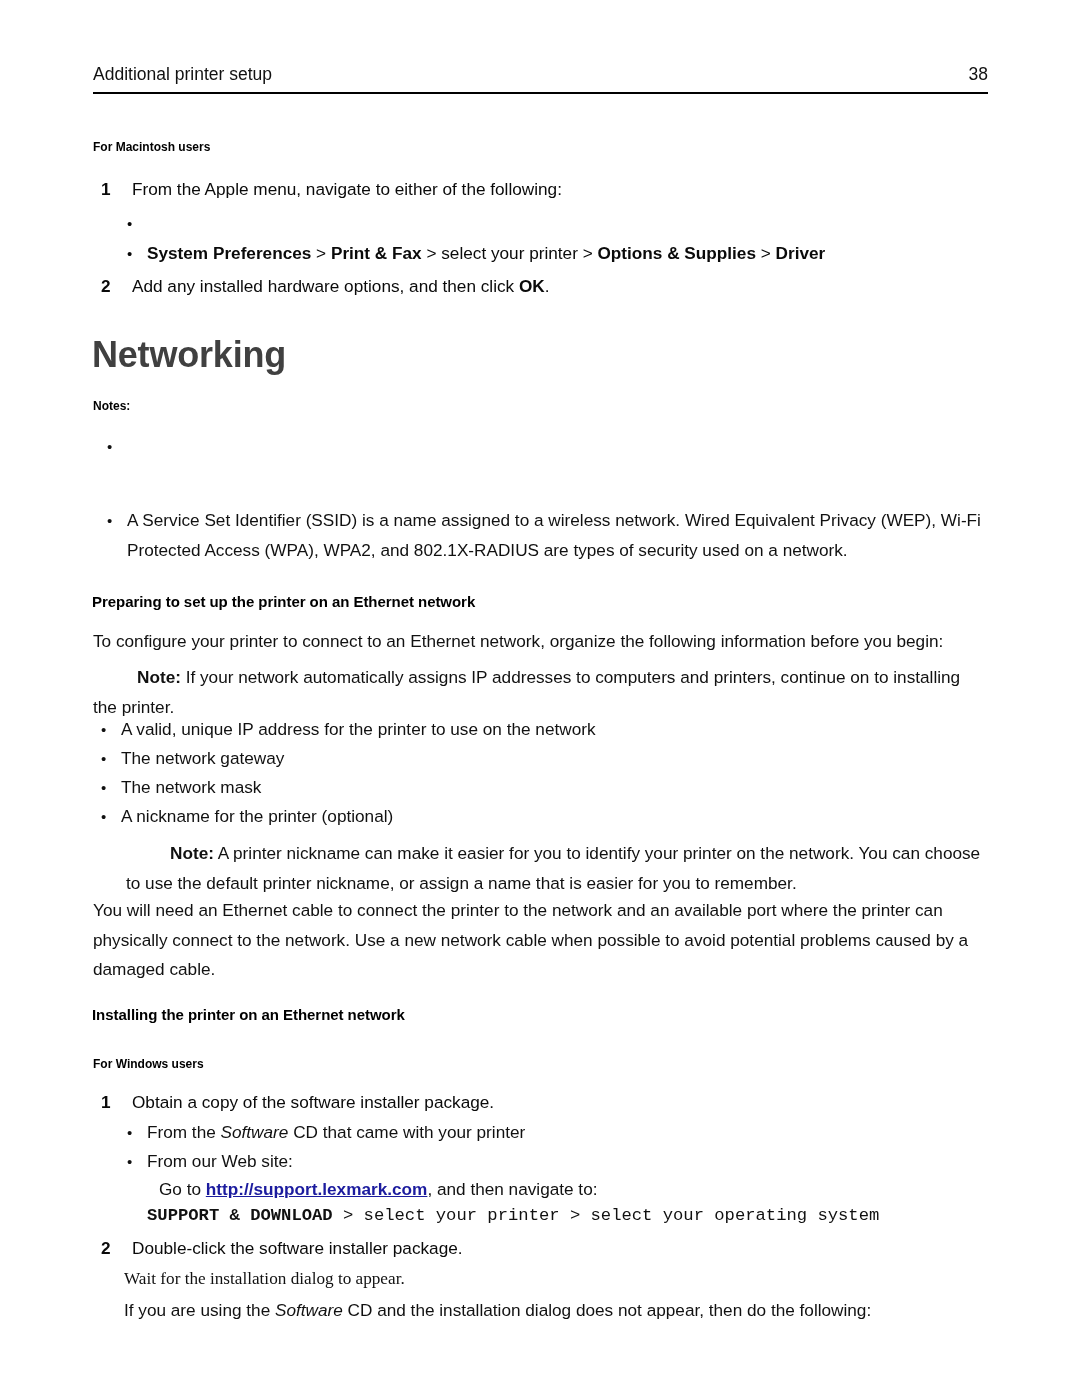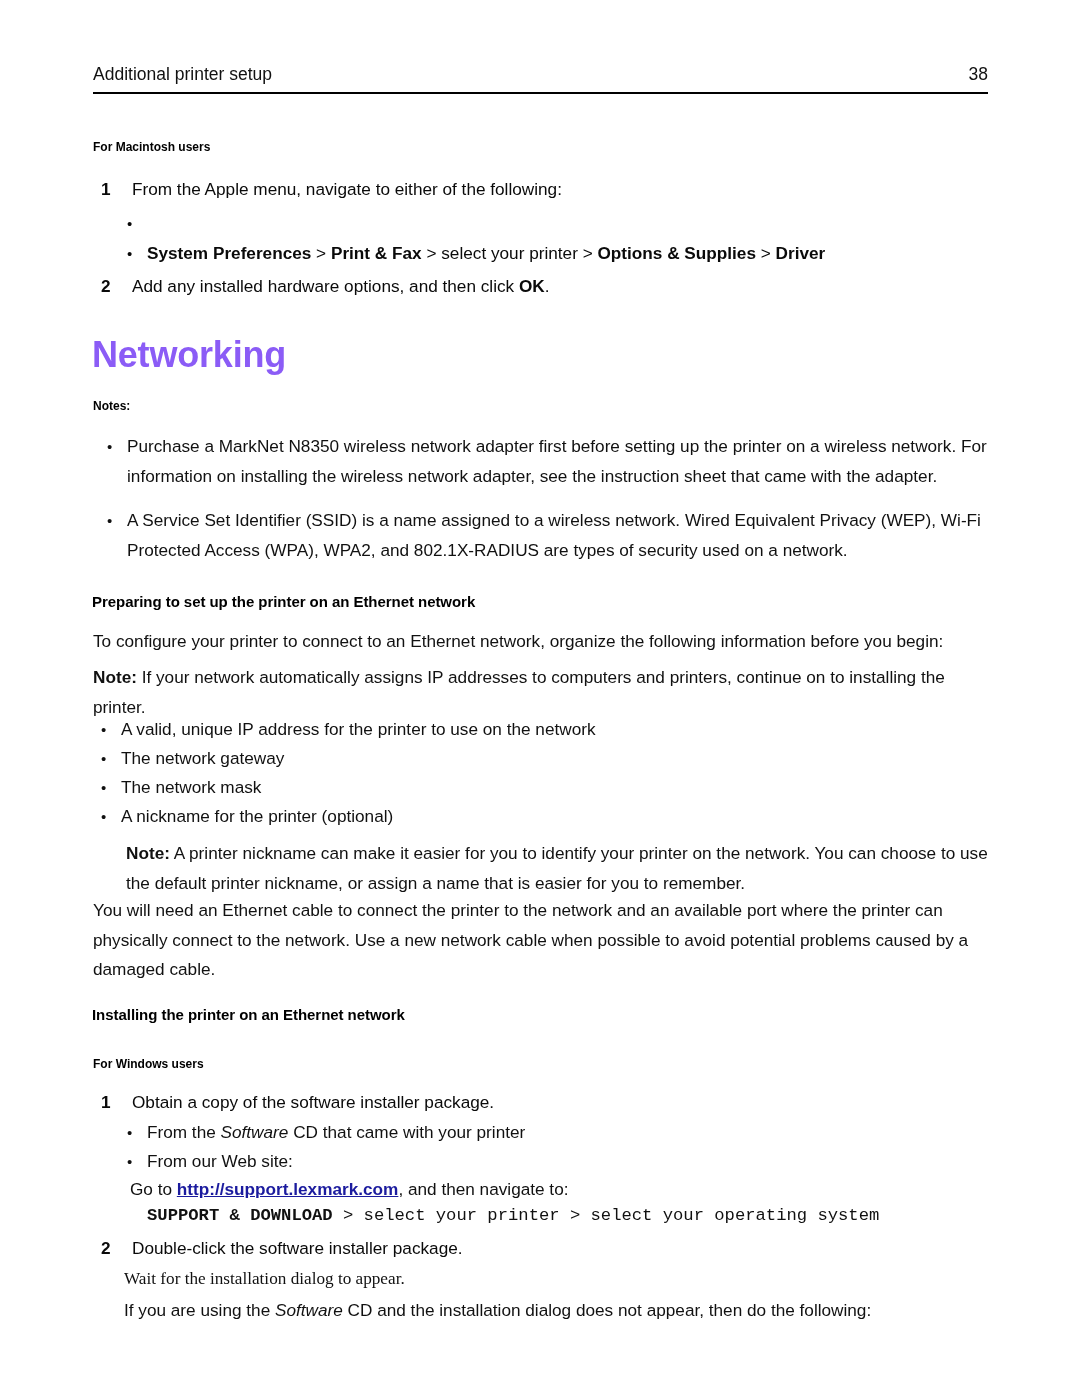--- a/index.html
+++ b/index.html
@@ -59,41 +59,41 @@
   .blk {
     position: absolute;
     box-sizing: border-box;
   }
 
   .h1 {
     font-size: 36px;
     font-weight: bold;
     letter-spacing: -0.2px;
     line-height: 42px;
-    color: #8b5cf6;
+    color: #404040;
   }
   .h2 {
     font-size: 15px;
     font-weight: bold;
     line-height: 28px;
     letter-spacing: -0.05px;
     color: #000;
   }
   .h3 {
     font-size: 12px;
     font-weight: bold;
     line-height: 24px;
     color: #000;
   }
   .body {
     font-size: 17.2px;
     line-height: 29.5px;
     color: #111;
   }
-  .notelabel { font-weight: bold; }
+  .notelabel { font-weight: bold; margin-left: 44px; }
   b, .b { font-weight: bold; }
   i, .i { font-style: italic; }
 
   
   .numitem {
     position: relative;
     padding-left: 31px;
     font-size: 17.2px;
     line-height: 29.5px;
   }
@@ -171,21 +171,20 @@
       </div>
     </div>
 
     <div class="blk h1" style="left:92px; top:334px; width:895px;">Networking</div>
 
     <div class="blk h3" style="left:93px; top:394px; width:895px;">Notes:</div>
 
     <div class="blk" style="left:104px; top:432px; width:884px;">
       <div class="bul body">
         <span class="dot">•</span>
-        <span>Purchase a MarkNet N8350 wireless network adapter first before setting up the printer on a wireless network. For information on installing the wireless network adapter, see the instruction sheet that came with the adapter.</span>
       </div>
     </div>
 
     <div class="blk" style="left:104px; top:506px; width:884px;">
       <div class="bul body">
         <span class="dot">•</span>
         <span>A Service Set Identifier (SSID) is a name assigned to a wireless network. Wired Equivalent Privacy (WEP), Wi-Fi Protected Access (WPA), WPA2, and 802.1X-RADIUS are types of security used on a network.</span>
       </div>
     </div>
 
@@ -246,21 +245,21 @@
       </div>
     </div>
 
     <div class="blk" style="left:124px; top:1147px; width:864px;">
       <div class="bul body">
         <span class="dot">•</span>
         <span>From our Web site:</span>
       </div>
     </div>
 
-    <div class="blk body" style="left:130px; top:1175px; width:841px;">
+    <div class="blk body" style="left:159px; top:1175px; width:841px;">
       <span>Go to </span><a class="lnk" href="#">http://support.lexmark.com</a><span>, and then navigate to:</span>
     </div>
 
     <div class="blk body" style="left:147px; top:1201px; width:841px;font-family:Liberation Mono, monospace;">
       <b>SUPPORT &amp; DOWNLOAD</b><span> &gt; select your printer &gt; select your operating system</span>
     </div>
 
     <div class="blk" style="left:101px; top:1234px; width:885px;">
       <div class="numitem">
         <span class="num">2</span>

